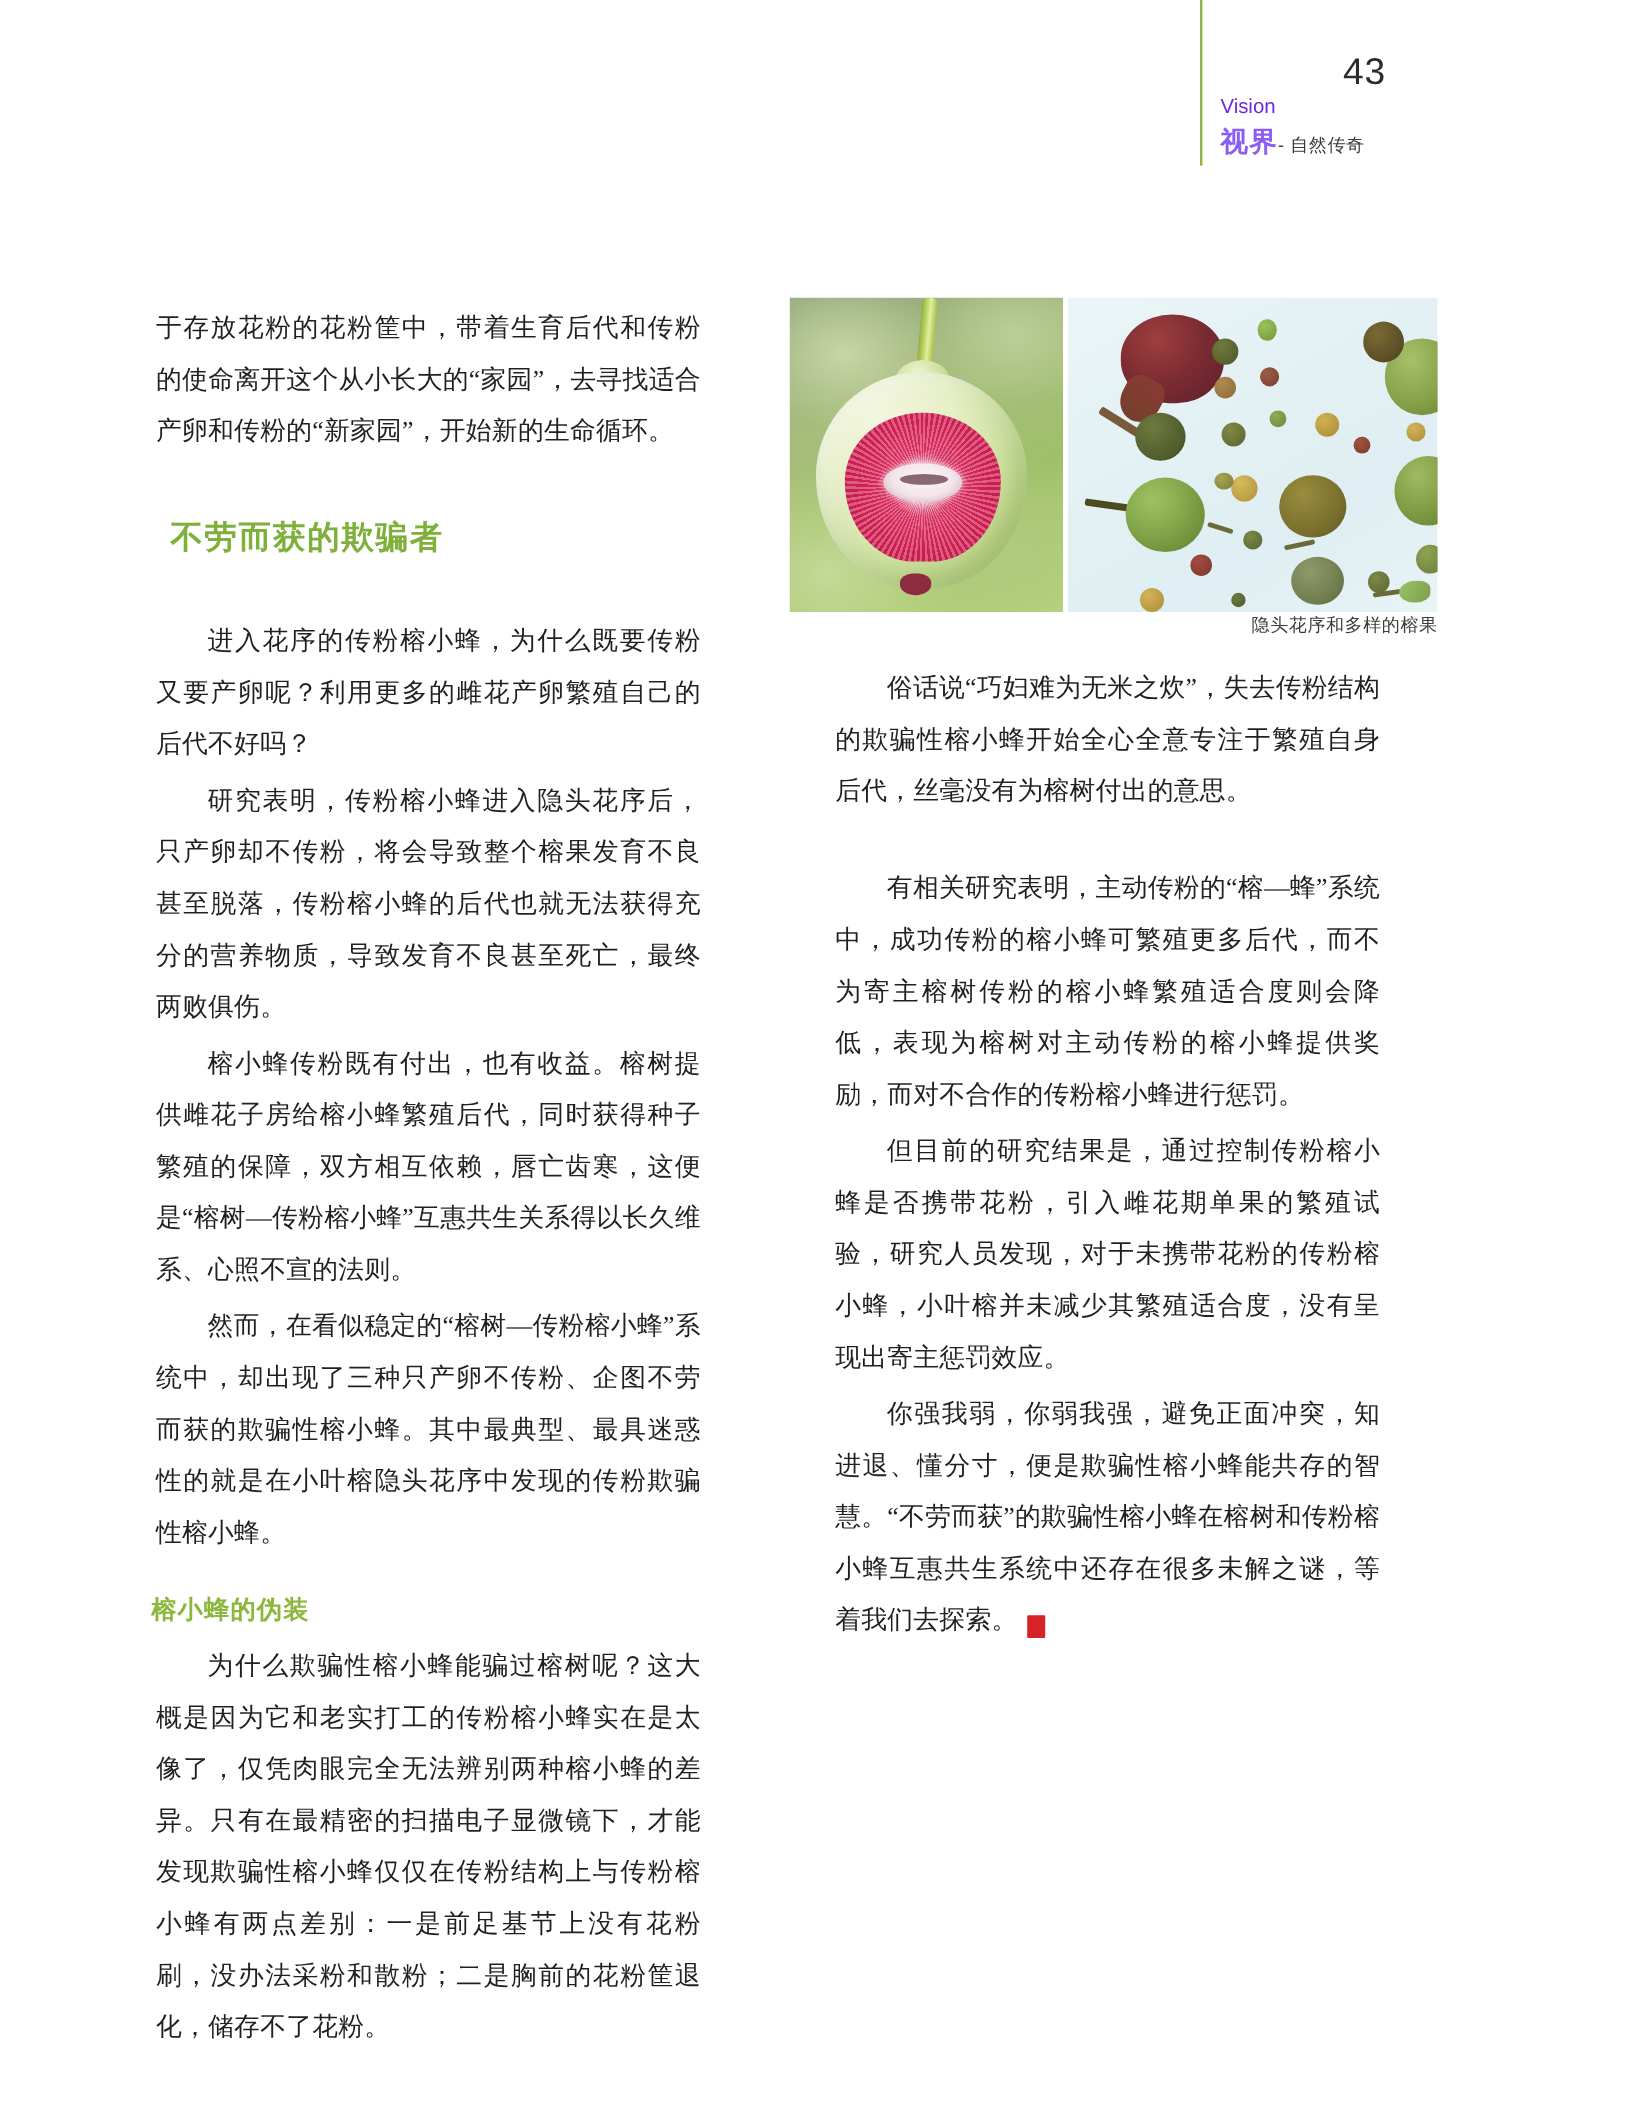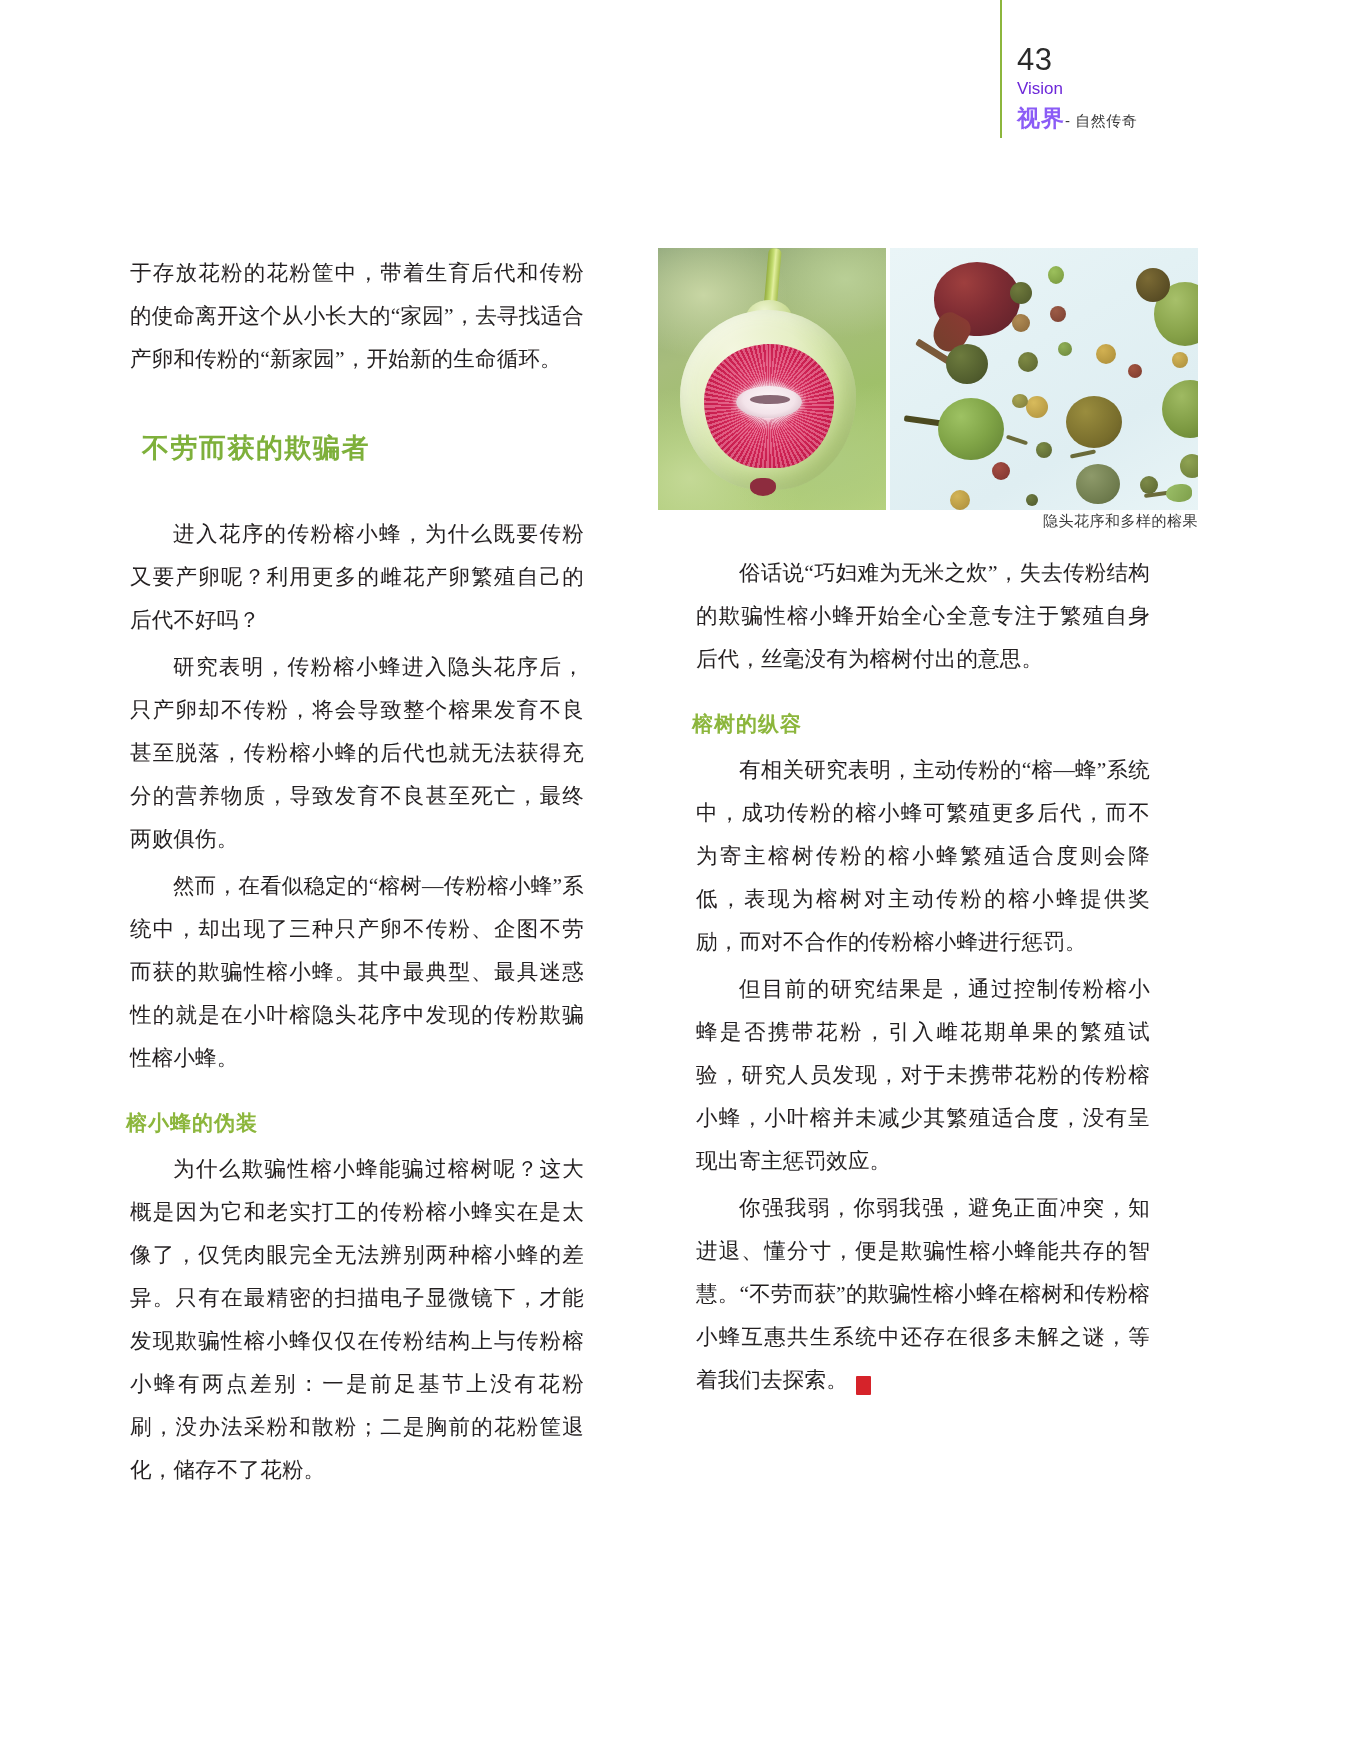--- a/index.html
+++ b/index.html
@@ -37,20 +37,21 @@
     left: 17px;
     top: 44px;
     width: 240px;
   }
   #folio .page-number {
     font-family: "Liberation Sans", "DejaVu Sans", sans-serif;
     font-size: 31px;
     line-height: 32px;
     color: #2b2b2b;
     letter-spacing: 0.5px;
+    text-align: center;
   }
   #folio .section-en {
     font-family: Liberation Sans, sans-serif;
     font-size: 17px;
     line-height: 22px;
     color: #6d28d9;
     margin-top: 2px;
   }
   #folio .section-cn-wrap {
     margin-top: 3px;
@@ -334,28 +335,28 @@
 
 <div id="caption">隐头花序和多样的榕果</div>
 
 <div class="col" id="col-left">
   <p class="body">于存放花粉的花粉筐中，带着生育后代和传粉的使命离开这个从小长大的“家园”，去寻找适合产卵和传粉的“新家园”，开始新的生命循环。</p>
   <div class="sp-before-head"></div>
   <h2 class="sec-head">不劳而获的欺骗者</h2>
   <div class="sp-after-head"></div>
   <p class="body indent">进入花序的传粉榕小蜂，为什么既要传粉又要产卵呢？利用更多的雌花产卵繁殖自己的后代不好吗？</p>
   <p class="body indent">研究表明，传粉榕小蜂进入隐头花序后，只产卵却不传粉，将会导致整个榕果发育不良甚至脱落，传粉榕小蜂的后代也就无法获得充分的营养物质，导致发育不良甚至死亡，最终两败俱伤。</p>
+  <p class="body indent">榕小蜂传粉既有付出，也有收益。榕树提供雌花子房给榕小蜂繁殖后代，同时获得种子繁殖的保障，双方相互依赖，唇亡齿寒，这便是“榕树—传粉榕小蜂”互惠共生关系得以长久维系、心照不宣的法则。</p>
   <p class="body indent">然而，在看似稳定的“榕树—传粉榕小蜂”系统中，却出现了三种只产卵不传粉、企图不劳而获的欺骗性榕小蜂。其中最典型、最具迷惑性的就是在小叶榕隐头花序中发现的传粉欺骗性榕小蜂。</p>
   <div class="sp-sub-before"></div>
   <h3 class="sub-head">榕小蜂的伪装</h3>
   <div class="sp-sub-after"></div>
   <p class="body indent">为什么欺骗性榕小蜂能骗过榕树呢？这大概是因为它和老实打工的传粉榕小蜂实在是太像了，仅凭肉眼完全无法辨别两种榕小蜂的差异。只有在最精密的扫描电子显微镜下，才能发现欺骗性榕小蜂仅仅在传粉结构上与传粉榕小蜂有两点差别：一是前足基节上没有花粉刷，没办法采粉和散粉；二是胸前的花粉筐退化，储存不了花粉。</p>
 </div>
 
 <div class="col" id="col-right" style="top:548px;">
   <p class="body indent">俗话说“巧妇难为无米之炊”，失去传粉结构的欺骗性榕小蜂开始全心全意专注于繁殖自身后代，丝毫没有为榕树付出的意思。</p>
   <div class="sp-sub-before"></div>
-  <h3 class="sub-head">榕树的纵容</h3>
   <div class="sp-sub-after"></div>
   <p class="body indent">有相关研究表明，主动传粉的“榕—蜂”系统中，成功传粉的榕小蜂可繁殖更多后代，而不为寄主榕树传粉的榕小蜂繁殖适合度则会降低，表现为榕树对主动传粉的榕小蜂提供奖励，而对不合作的传粉榕小蜂进行惩罚。</p>
   <p class="body indent">但目前的研究结果是，通过控制传粉榕小蜂是否携带花粉，引入雌花期单果的繁殖试验，研究人员发现，对于未携带花粉的传粉榕小蜂，小叶榕并未减少其繁殖适合度，没有呈现出寄主惩罚效应。</p>
   <p class="body indent"><span>你强我弱，你弱我强，避免正面冲突，知进退、懂分寸，便是欺骗性榕小蜂能共存的智慧。“不劳而获”的欺骗性榕小蜂在榕树和传粉榕小蜂互惠共生系统中还存在很多未解之谜，等着我们去探索。</span><span class="endmark">S</span></p>
 </div>
 
 </body></html>

